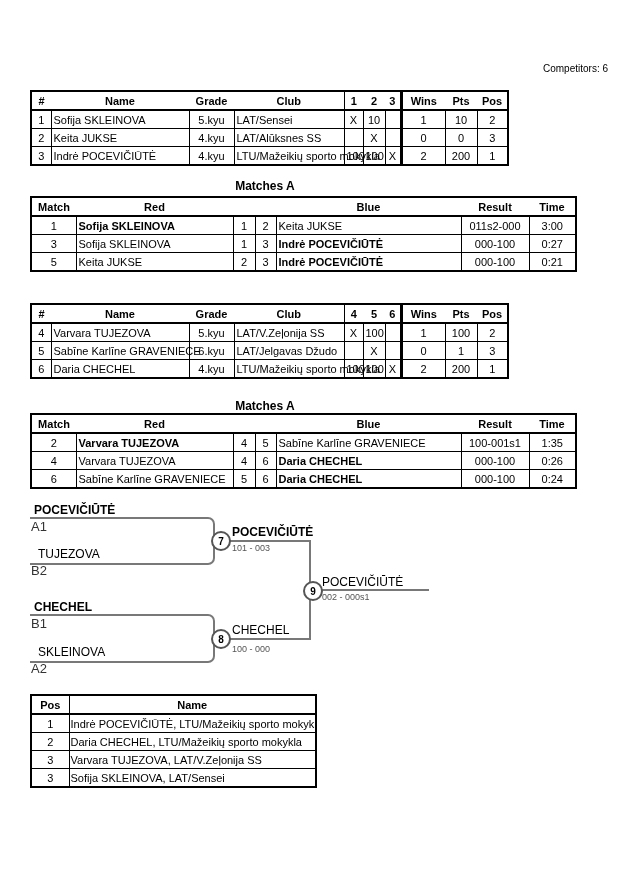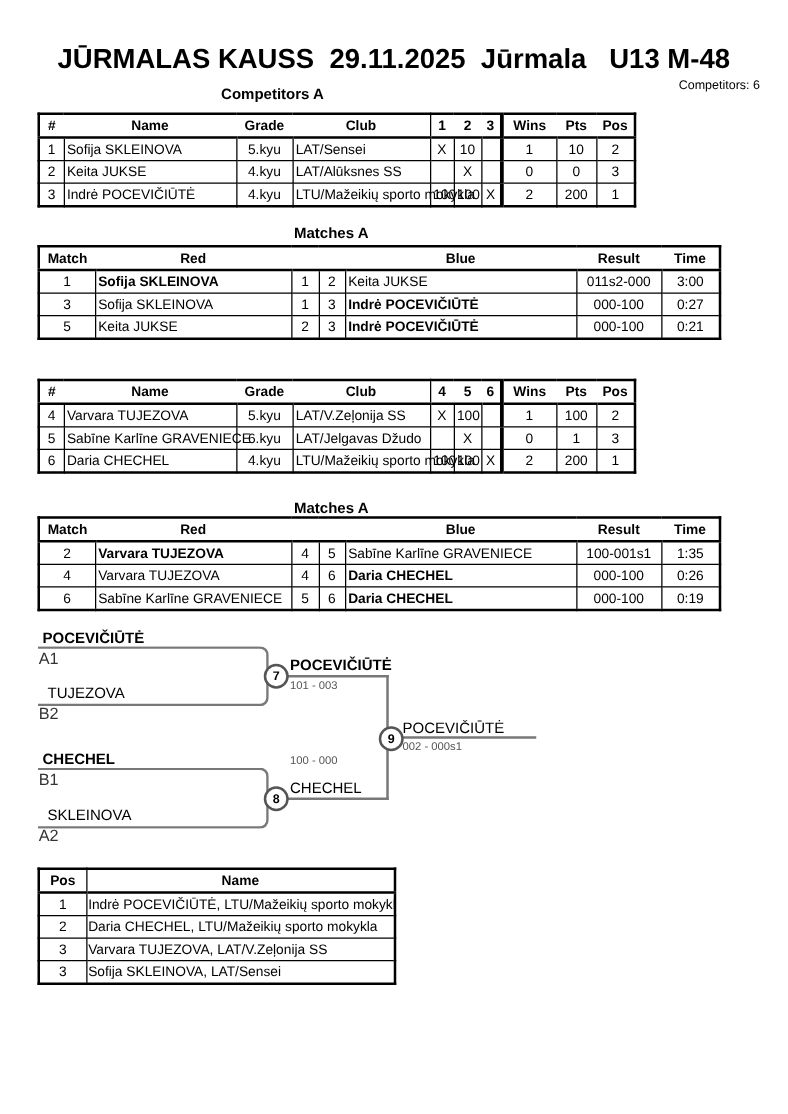--- a/index.html
+++ b/index.html
@@ -30,24 +30,22 @@
                display:flex;align-items:center;justify-content:center;font-size:10px;font-weight:bold;}
   .bk-name{font-size:12px;}
   .bk-seed{font-size:13px;color:#333;}
   .bk-score{font-size:9px;color:#555;}
 </style>
 </head>
 <body>
 
 <div class="page">
 
-  <div class="abs page-title">JŪRMALAS KAUSS  29.11.2025  Jūrmala   U13 M-48</div>
   <div class="abs comp-count">Competitors: 6</div>
 
-  <div class="abs sec-title" style="top:68px;left:0;width:436px;">Competitors A</div>
   <table class="abs" style="top:90px;left:30px;width:478px;">
     <colgroup>
         <col style="width:20px">
         <col style="width:138px">
         <col style="width:45px">
         <col style="width:110px">
       <col style="width:19px">
         <col style="width:22px">
         <col style="width:16px">
         <col style="width:44px">
@@ -261,21 +259,21 @@
       <td>000-100</td>
       <td>0:26</td>
     </tr>
     <tr>
       <td>6</td>
       <td class="left">Sabīne Karlīne GRAVENIECE</td>
       <td>5</td>
       <td>6</td>
       <td class="left b">Daria CHECHEL</td>
       <td>000-100</td>
-      <td>0:19</td>
+      <td>0:24</td>
     </tr>
   </tbody>
     </table>
 
   <div class="abs pair" style="top:517px;left:30px;width:183px;height:44px;"></div>
   <div class="abs pair" style="top:614px;left:30px;width:183px;height:45px;"></div>
 
   <div class="abs bk-name b" style="top:503px;left:34px;">POCEVIČIŪTĖ</div>
   <div class="abs bk-seed" style="top:519px;left:31px;">A1</div>
   <div class="abs bk-name" style="top:547px;left:38px;">TUJEZOVA</div>
@@ -286,21 +284,21 @@
   <div class="abs bk-seed" style="top:661px;left:31px;">A2</div>
 
   <div class="abs hline" style="top:540px;left:227px;width:84px;"></div>
   <div class="abs hline" style="top:638px;left:227px;width:84px;"></div>
   <div class="abs vline" style="top:540px;left:309px;height:100px;"></div>
   <div class="abs hline" style="top:589px;left:311px;width:118px;"></div>
 
   <div class="abs bk-name b" style="top:525px;left:232px;">POCEVIČIŪTĖ</div>
   <div class="abs bk-score" style="top:543px;left:232px;">101 - 003</div>
   <div class="abs bk-name" style="top:623px;left:232px;">CHECHEL</div>
-  <div class="abs bk-score" style="top:603px;left:232px;">100 - 000</div>
+  <div class="abs bk-score" style="top:644px;left:232px;">100 - 000</div>
   <div class="abs bk-name" style="top:575px;left:322px;">POCEVIČIŪTĖ</div>
   <div class="abs bk-score" style="top:592px;left:322px;">002 - 000s1</div>
 
   <div class="abs node-circle" style="top:531px;left:211px;">7</div>
   <div class="abs node-circle" style="top:629px;left:211px;">8</div>
   <div class="abs node-circle" style="top:581px;left:303px;">9</div>
 
   <table class="abs results" style="top:694px;left:30px;width:285px;">
     <colgroup>
         <col style="width:38px">

